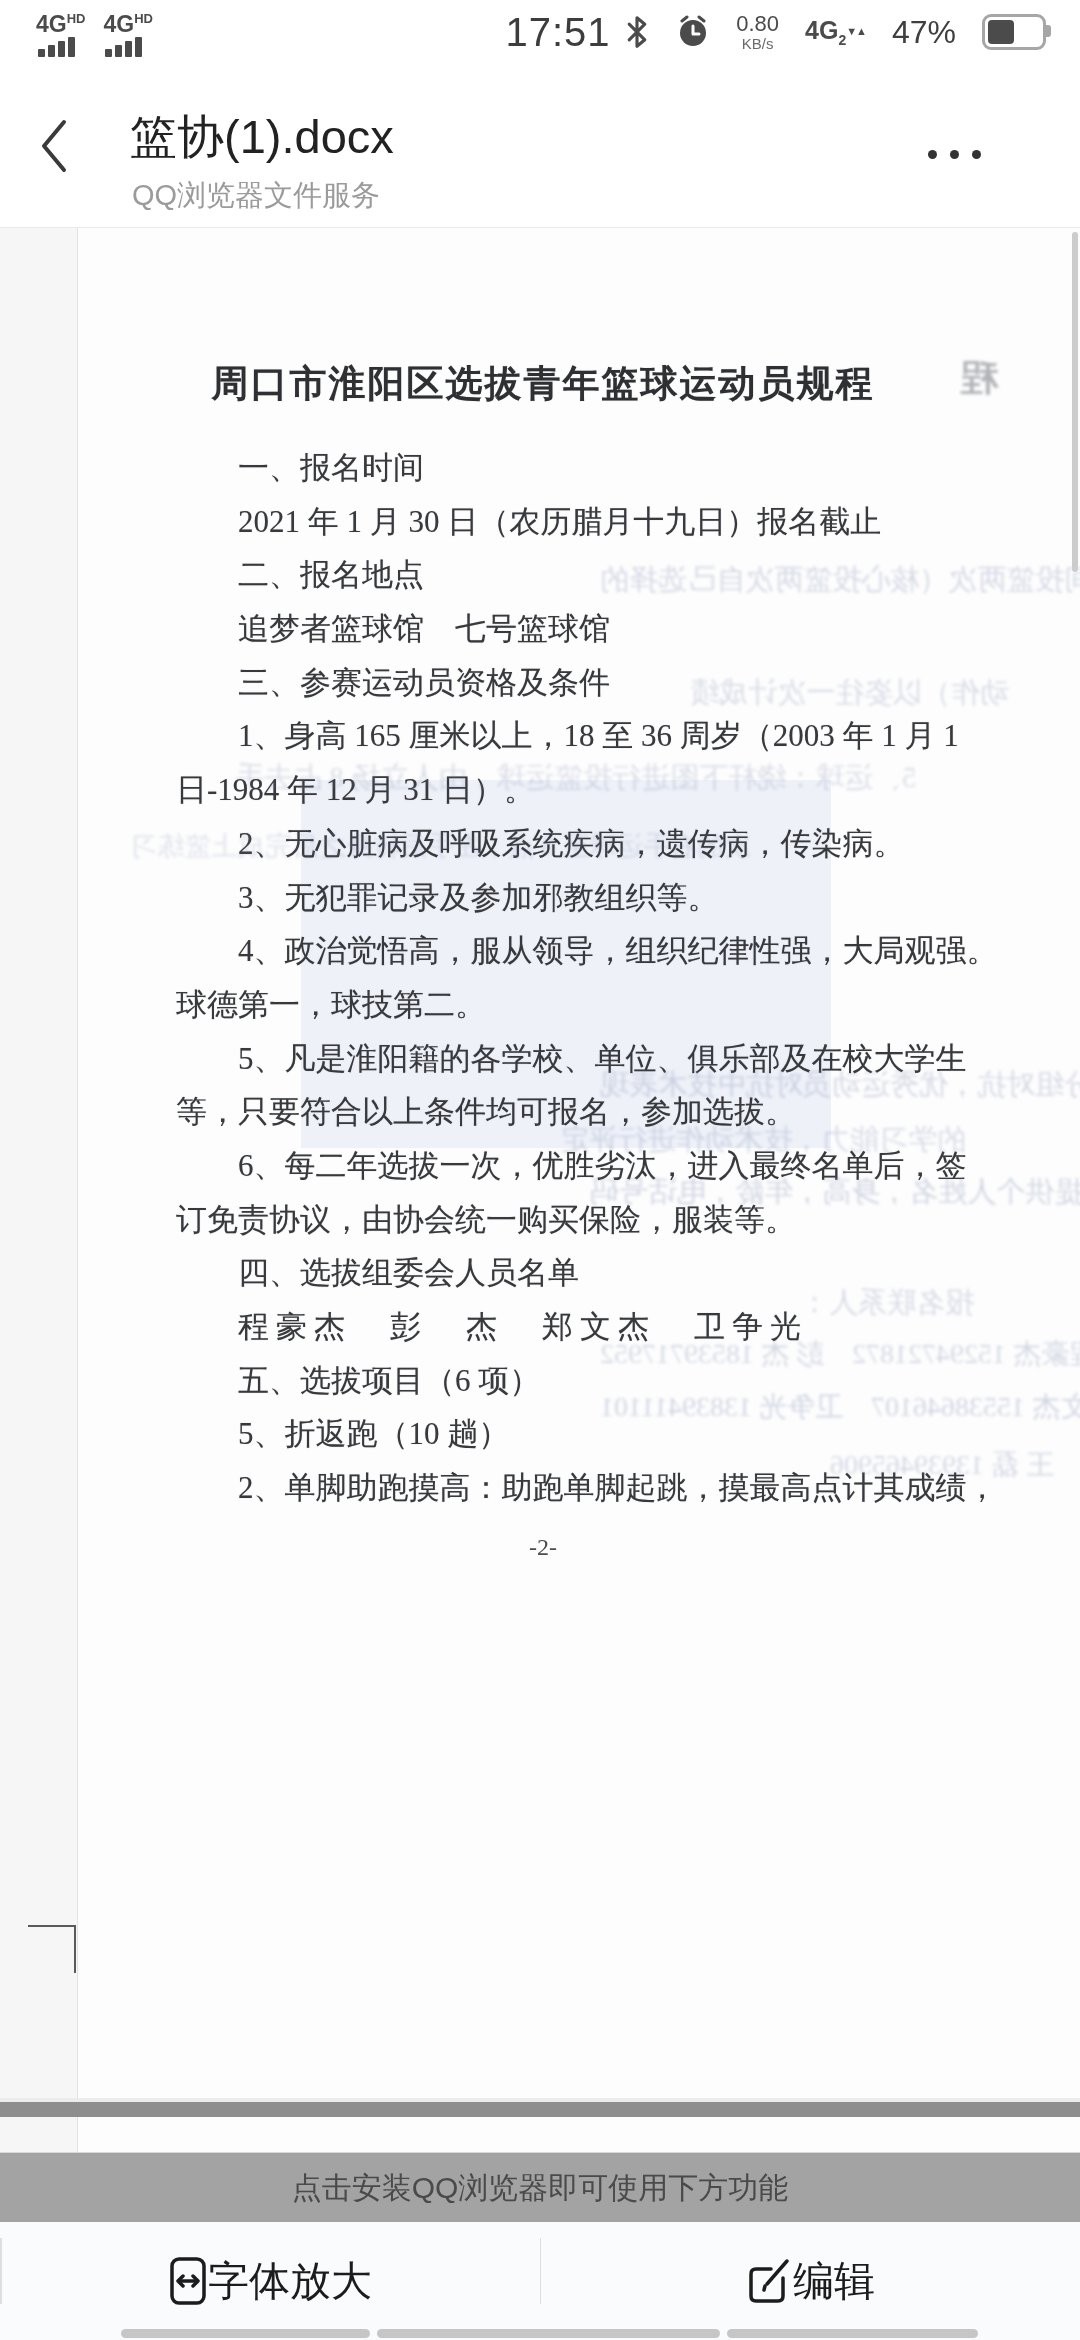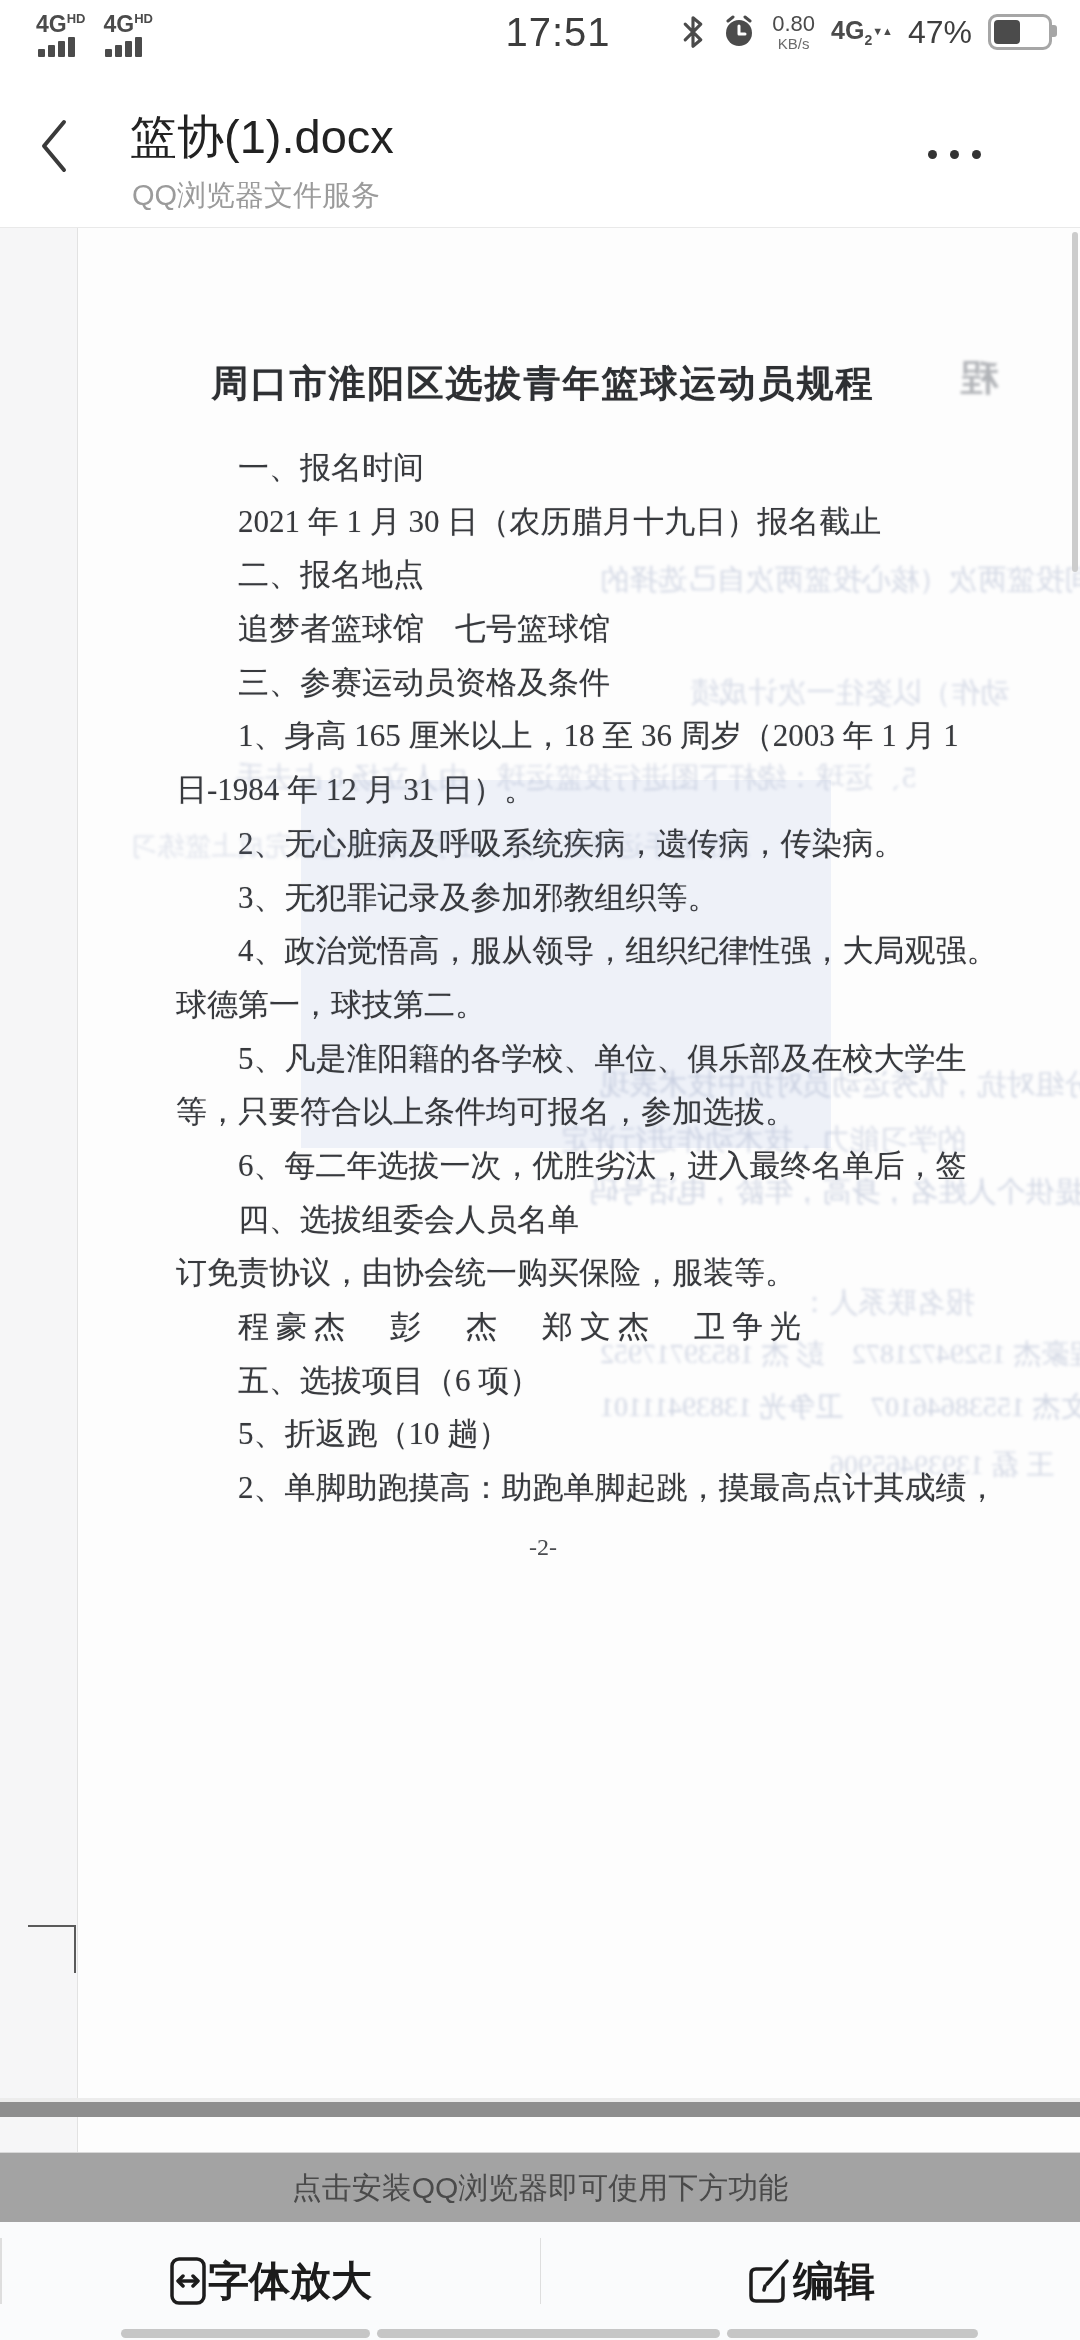--- a/index.html
+++ b/index.html
@@ -9,21 +9,21 @@
   
   #statusbar{position:absolute;top:0;left:0;width:1080px;height:64px;background:#fff;
              display:flex;align-items:center;color:#4b4b4b;}
   .sb-left{position:absolute;left:36px;top:8px;display:flex;gap:18px;}
   .carrier{display:flex;flex-direction:column;align-items:flex-start;}
   .carrier-top{font-size:23px;font-weight:700;line-height:22px;letter-spacing:0;}
   .carrier-top sup{font-size:13px;font-weight:700;vertical-align:super;}
   .sigbars{display:flex;align-items:flex-end;gap:3px;margin-top:2px;margin-left:2px;}
   .sigbars i{display:block;width:7px;background:#4b4b4b;border-radius:1px;}
   .sb-time{position:absolute;left:0;right:0;text-align:center;top:10px;font-size:40px;color:#3d3d3d;letter-spacing:1px;padding-left:36px;}
-  .sb-right{position:absolute;right:28px;top:6px;display:flex;align-items:center;gap:16px;height:52px;}
+  .sb-right{position:absolute;right:34px;top:6px;display:flex;align-items:center;gap:26px;height:52px;}
   .speed{display:flex;flex-direction:column;align-items:center;line-height:1;}
   .speed .v{font-size:22px;color:#4b4b4b;}
   .speed .u{font-size:15px;color:#6b6b6b;margin-top:1px;}
   .nettype{display:flex;flex-direction:row;align-items:center;line-height:1;}
   .nettype .t{font-size:25px;font-weight:700;color:#4b4b4b;}
   .nettype .t sub{font-size:14px;}
   .nettype .arr{font-size:11px;color:#4b4b4b;letter-spacing:-1px;margin-top:-1px;}
   .batt-pct{font-size:32px;color:#3f3f3f;}
   .battery{position:relative;width:58px;height:30px;border:3px solid #a6a6a6;border-radius:9px;}
   .battery .fill{position:absolute;left:3px;top:3px;bottom:3px;width:45%;background:#4b4b4b;border-radius:4px;}
@@ -62,21 +62,21 @@
   #doc-scrollbar{position:absolute;right:2px;top:4px;width:6px;height:340px;background:#cccccc;border-radius:3px;}
 
   
   #light-strip{position:absolute;top:2098px;left:0;width:1080px;height:4px;background:#ececec;}
   #drag-bar{position:absolute;top:2102px;left:0;width:1080px;height:15px;background:#8e8e8e;}
   #banner{position:absolute;top:2152px;left:0;width:1080px;height:70px;background:#a3a3a3;
           border-top:1px solid #d8d8d8;display:flex;align-items:center;justify-content:center;
           font-size:30px;color:#4a4a4a;}
   #toolbar{position:absolute;top:2222px;left:0;width:1080px;height:118px;background:#fafbfc;display:flex;}
   .tool-btn{flex:1;display:flex;align-items:center;justify-content:center;
-            font-size:41px;color:#1c1c1c;font-weight:700;}
+            font-size:41px;color:#1c1c1c;font-weight:400;}
   #toolbar-divider{position:absolute;left:540px;top:2238px;width:1px;height:66px;background:#dedede;}
   #toolbar-left-edge{position:absolute;left:0;top:2238px;width:2px;height:66px;background:#dedede;}
   .navbar-seg{position:absolute;top:2329px;height:9px;background:#c6c6c6;border-radius:4.5px;}
 </style>
 </head>
 <body>
 
 <div id="screen">
 
   <div id="statusbar">
@@ -155,22 +155,22 @@
           <div class="line heading">三、参赛运动员资格及条件</div>
           <div class="line para">1、身高 165 厘米以上，18 至 36 周岁（2003 年 1 月 1</div>
           <div class="line cont">日-1984 年 12 月 31 日）。</div>
           <div class="line para">2、无心脏病及呼吸系统疾病，遗传病，传染病。</div>
           <div class="line para">3、无犯罪记录及参加邪教组织等。</div>
           <div class="line para">4、政治觉悟高，服从领导，组织纪律性强，大局观强。</div>
           <div class="line cont">球德第一，球技第二。</div>
           <div class="line para">5、凡是淮阳籍的各学校、单位、俱乐部及在校大学生</div>
           <div class="line cont">等，只要符合以上条件均可报名，参加选拔。</div>
           <div class="line para">6、每二年选拔一次，优胜劣汰，进入最终名单后，签</div>
+          <div class="line cont">订免责协议，由协会统一购买保险，服装等。</div>
           <div class="line heading">四、选拔组委会人员名单</div>
-          <div class="line cont">订免责协议，由协会统一购买保险，服装等。</div>
           <div class="line names">程豪杰　彭　杰　郑文杰　卫争光</div>
           <div class="line heading">五、选拔项目（6 项）</div>
           <div class="line para">5、折返跑（10 趟）</div>
           <div class="line para">2、单脚助跑摸高：助跑单脚起跳，摸最高点计其成绩，</div>
           <div class="line pageno">-2-</div>
         </div>
     </div>
     <div id="ghost-layer">
         <div class="ghost" style="left: 960px; top: 124px; font-size: 38px; color: rgb(85, 90, 99); opacity: 0.45; font-weight: 700;">程</div>
         <div class="ghost" style="left: 600px; top: 332px; font-size: 29px; color: rgb(117, 133, 173); opacity: 0.3;">4、来回变向行进间投篮两次（核心投篮两次自己选择的</div>

